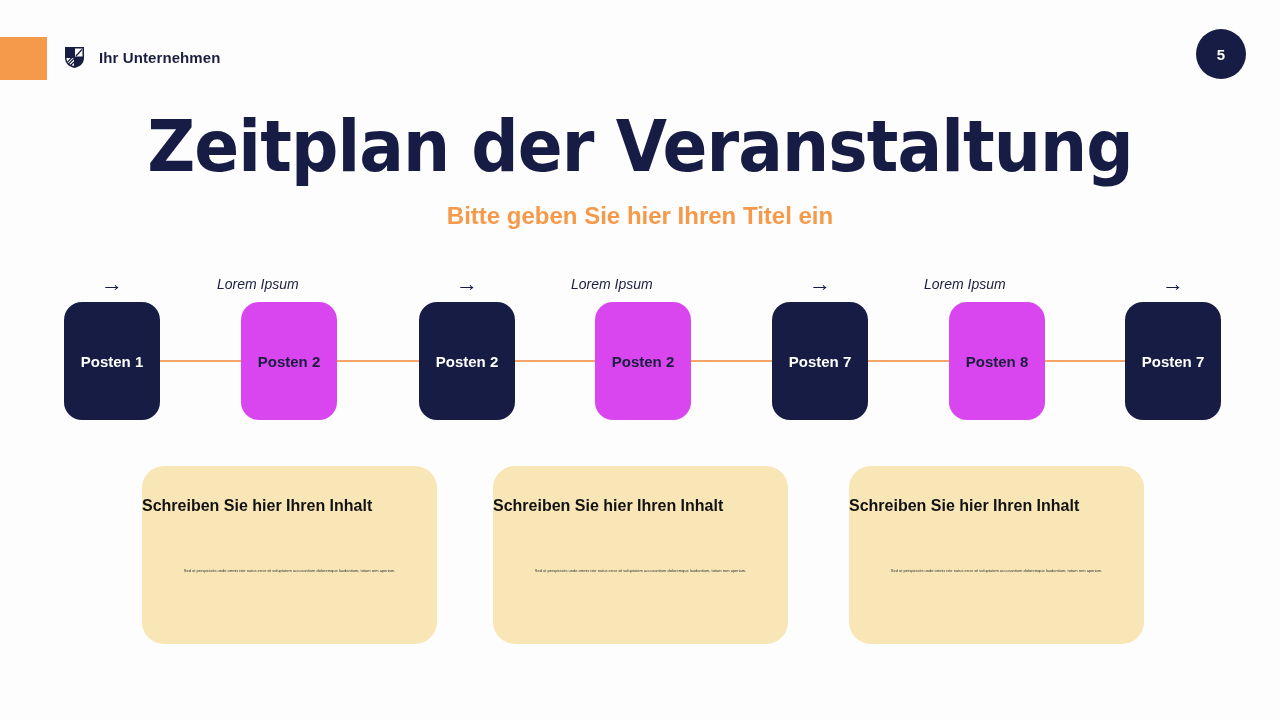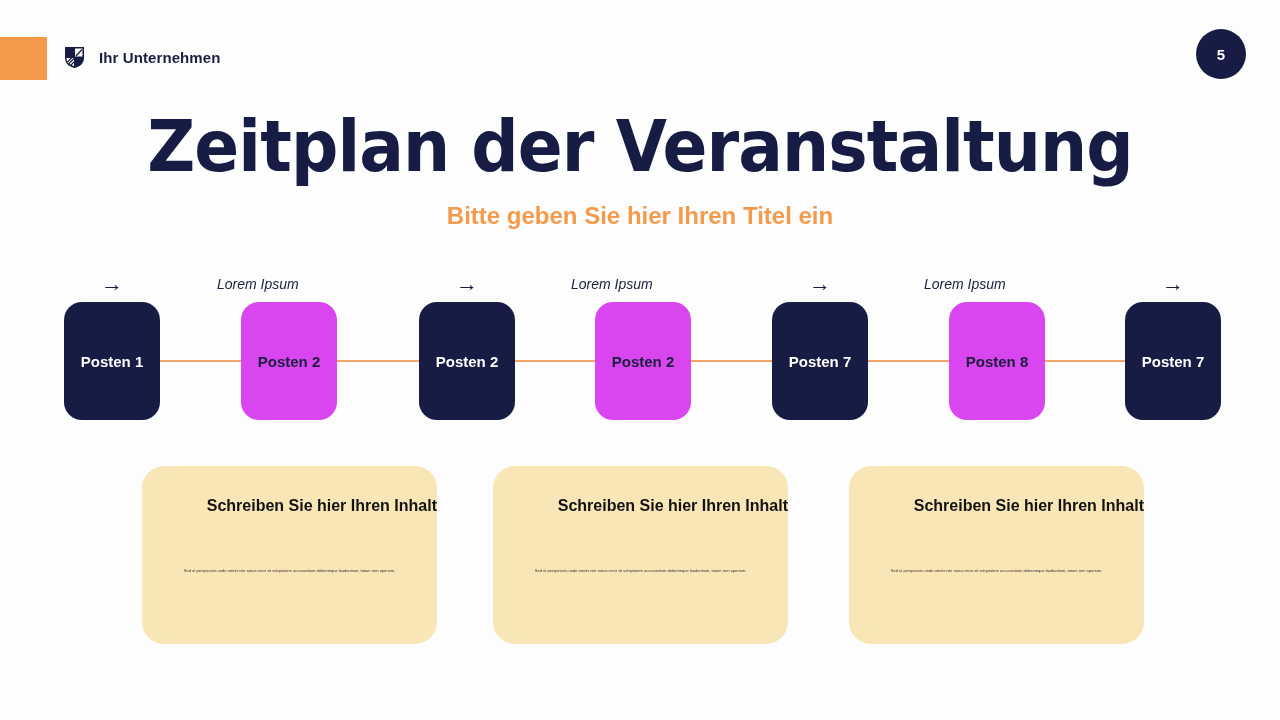--- a/index.html
+++ b/index.html
@@ -12,21 +12,21 @@
   .page-badge { position: absolute; left: 1196px; top: 29px; width: 50px; height: 50px; border-radius: 50%; background: #161c44; color: #fff; font-size: 15px; font-weight: bold; display: flex; align-items: center; justify-content: center; }
   .title { position: absolute; left: 0; width: 1280px; top: 104px; text-align: center; font-family: "DejaVu Sans", sans-serif; font-weight: bold; font-size: 72px; letter-spacing: -1px; color: #161c44; transform: scaleX(0.92); }
   .subtitle { position: absolute; left: 0; width: 1280px; top: 202px; text-align: center; font-size: 24px; font-weight: bold; color: #f49a4a; }
   .timeline-line { position: absolute; left: 112px; right: 112px; top: 360px; height: 2px; background: #f4a468; }
   .step-label { position: absolute; top: 276px; width: 140px; font-size: 14px; font-style: italic; color: #1b1f3f; }
   .step-arrow { position: absolute; top: 271px; width: 40px; text-align: center; font-size: 22px; font-weight: bold; color: #161c44; }
   .post { position: absolute; top: 302px; width: 96px; height: 118px; border-radius: 18px; display: flex; align-items: center; justify-content: center; font-size: 15px; font-weight: bold; }
   .post.dark { background: #161c44; color: #fff; }
   .post.light { background: #d946ef; color: #1b1f3f; }
   .card { position: absolute; top: 466px; width: 295px; height: 178px; border-radius: 22px; background: #f8e6b6; }
-  .card .card-title { position: absolute; top: 31px; left: 0; width: 100%; text-align: right; font-size: 16px; font-weight: bold; color: #121212; }
+  .card .card-title { position: absolute; top: 31px; left: 0; width: 100%; text-align: left; font-size: 16px; font-weight: bold; color: #121212; }
   .card .card-body { position: absolute; top: 102px; left: 0; width: 100%; text-align: center; font-size: 4px; color: #333; }
 </style>
 </head>
 <body>
 
 <div class="orange-tab"></div>
 
 <div class="brand">
   <svg class="logo" viewBox="0 0 21 23">
     <path d="M1 1 H20 V12 C20 18 15 21 10.5 22 C6 21 1 18 1 12 Z" fill="#161c44"></path>

